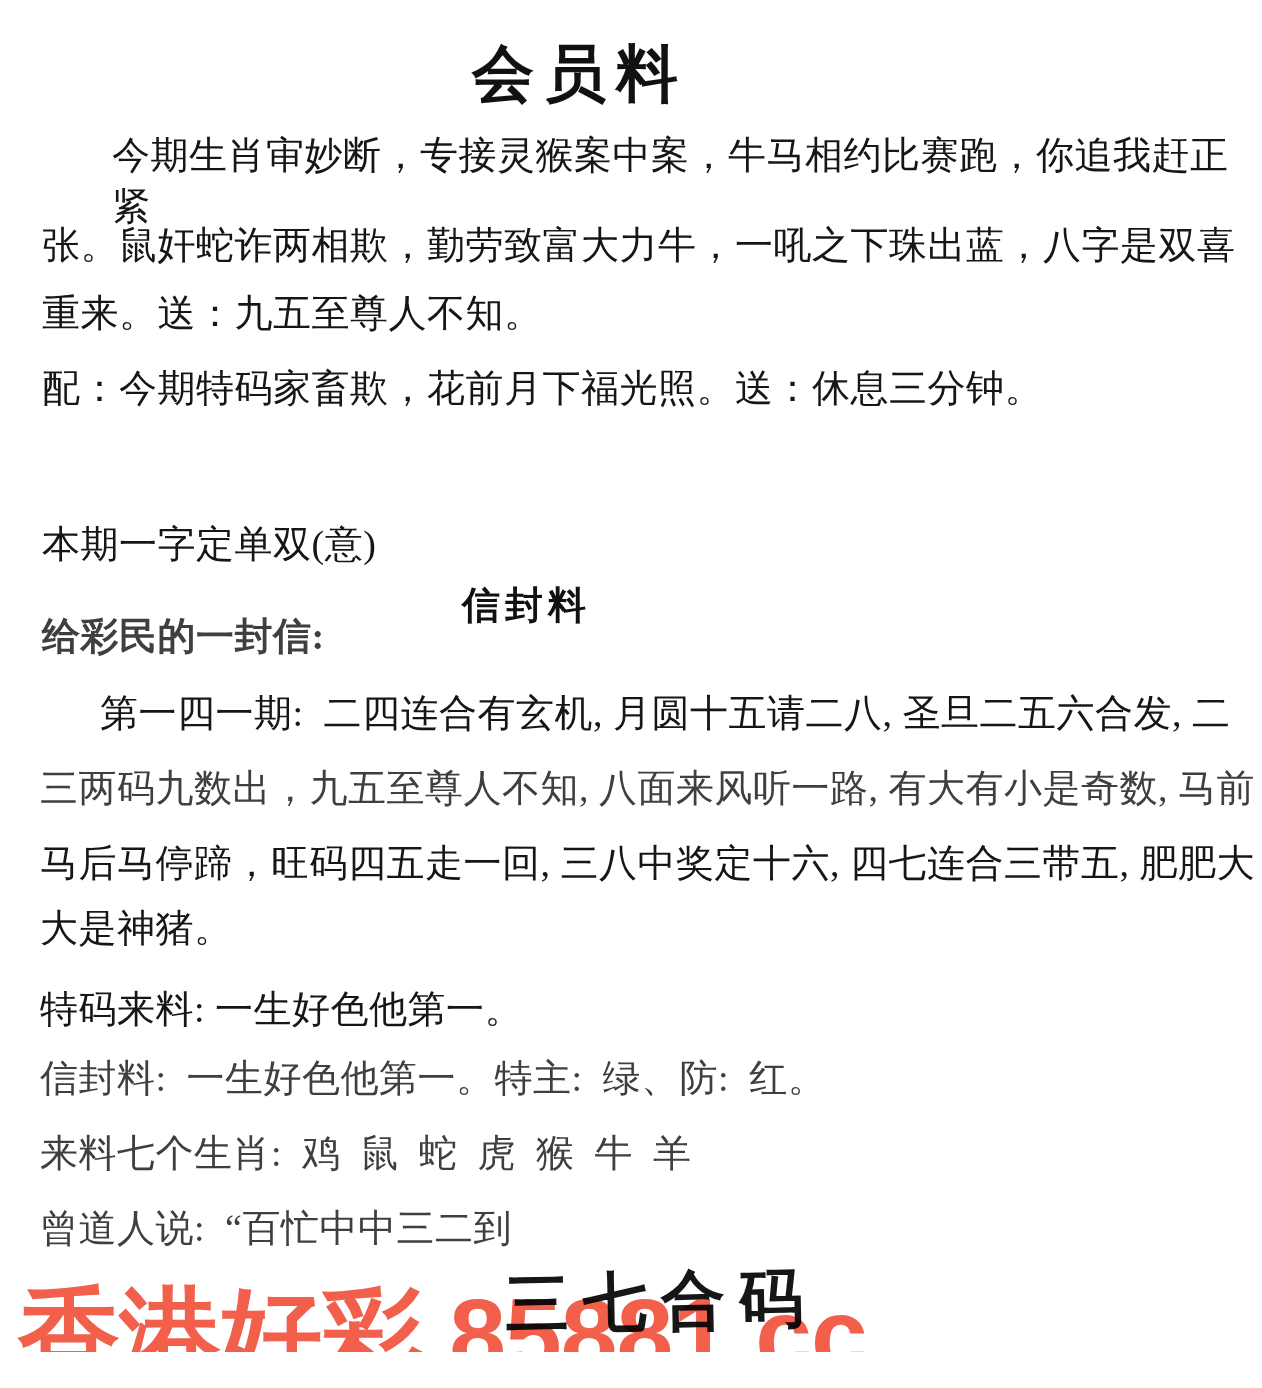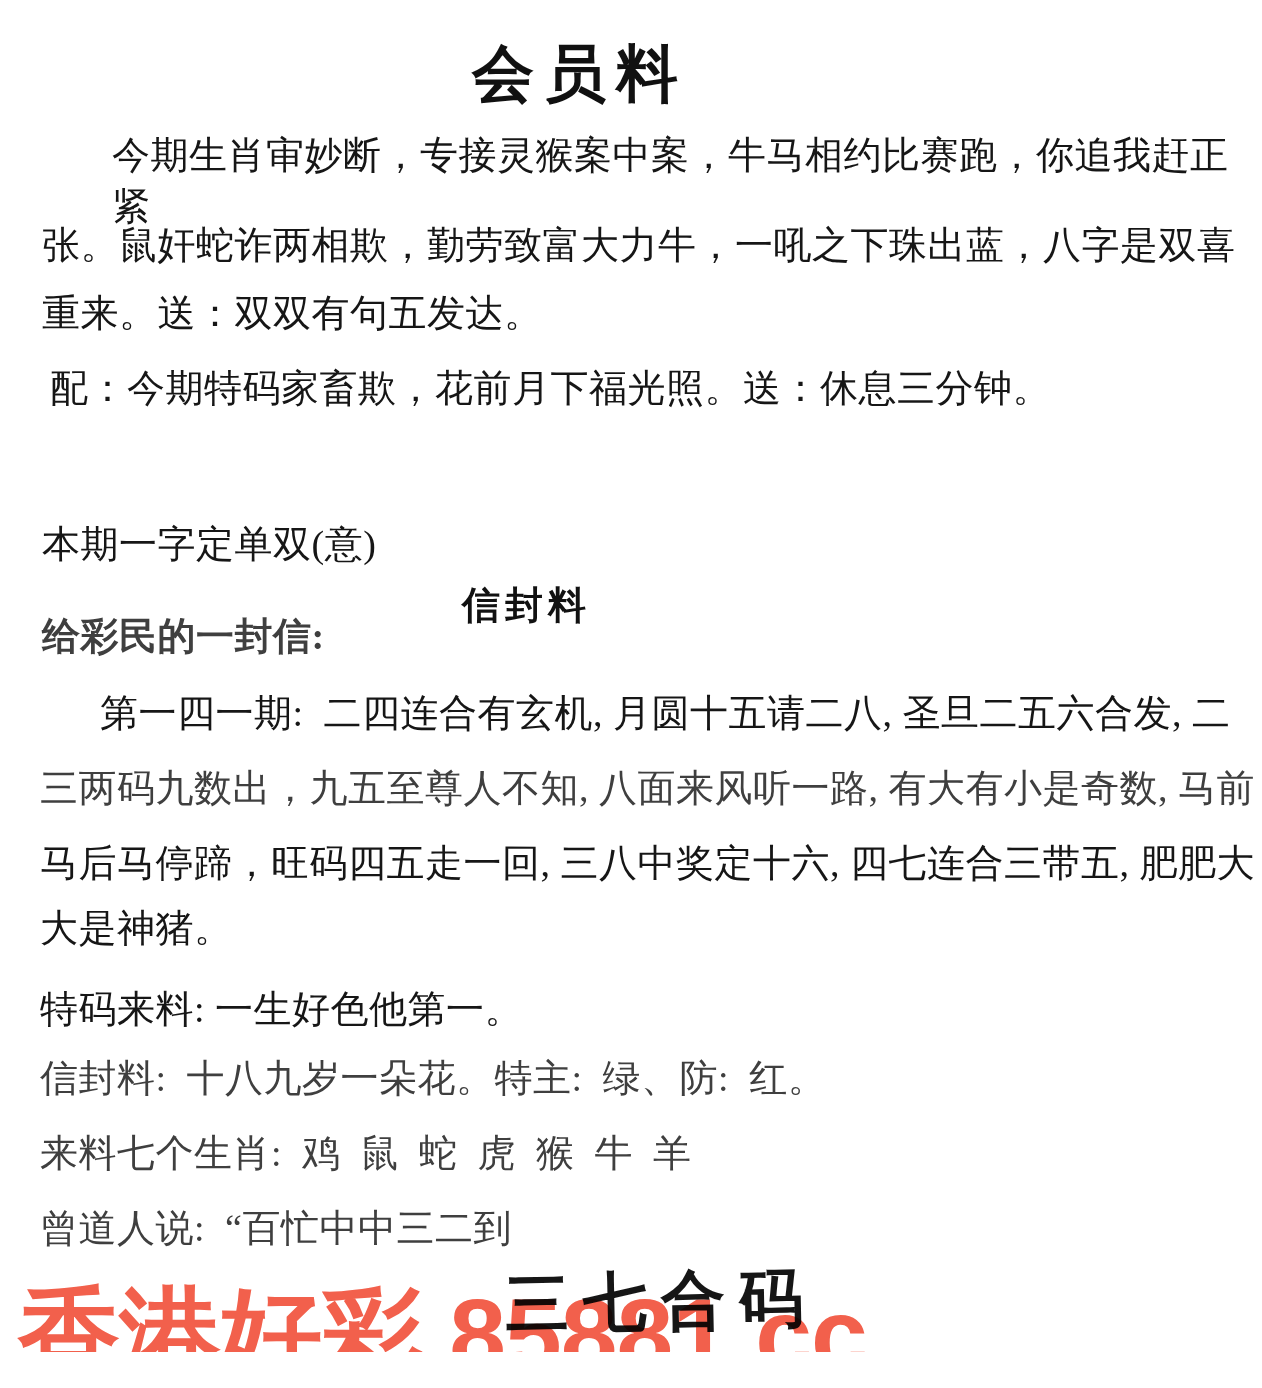--- a/index.html
+++ b/index.html
@@ -56,34 +56,34 @@
 </style>
 </head>
 <body>
 
 <div class="page">
 
   <div class="abs h1" style="top:32px; left:0; width:1160px; text-align:center;">会员料</div>
 
   <div class="abs bodyline" style="top:130px; left:112px;">今期生肖审妙断，专接灵猴案中案，牛马相约比赛跑，你追我赶正紧</div>
   <div class="abs bodyline" style="top:220px; left:42px;">张。鼠奸蛇诈两相欺，勤劳致富大力牛，一吼之下珠出蓝，八字是双喜</div>
-  <div class="abs bodyline" style="top:288px; left:42px;">重来。送：双双有句五发达。</div>
-  <div class="abs bodyline" style="top:363px; left:50px;">配：今期特码家畜欺，花前月下福光照。送：休息三分钟。</div>
+  <div class="abs bodyline" style="top:288px; left:42px;">重来。送：九五至尊人不知。</div>
+  <div class="abs bodyline" style="top:363px; left:42px;">配：今期特码家畜欺，花前月下福光照。送：休息三分钟。</div>
   <div class="abs bodyline" style="top:519px; left:42px;">本期一字定单双(意)</div>
 
   <div class="abs bodyline faint" style="top:611px; left:42px;font-weight:bold;">给彩民的一封信:</div>
   <div class="abs h2" style="top:580px; left:462px;">信封料</div>
 
   <div class="abs bodyline" style="top:688px; left:100px;">第一四一期:  二四连合有玄机, 月圆十五请二八, 圣旦二五六合发, 二</div>
   <div class="abs bodyline faint" style="top:763px; left:40px;">三两码九数出，九五至尊人不知, 八面来风听一路, 有大有小是奇数, 马前</div>
   <div class="abs bodyline" style="top:838px; left:40px;">马后马停蹄，旺码四五走一回, 三八中奖定十六, 四七连合三带五, 肥肥大</div>
   <div class="abs bodyline" style="top:903px; left:40px;">大是神猪。</div>
 
   <div class="abs bodyline" style="top:984px; left:40px;">特码来料: 一生好色他第一。</div>
-  <div class="abs bodyline faint" style="top:1053px; left:40px;">信封料:  十八九岁一朵花。特主:  绿、防:  红。</div>
+  <div class="abs bodyline faint" style="top:1053px; left:40px;">信封料:  一生好色他第一。特主:  绿、防:  红。</div>
   <div class="abs bodyline faint" style="top:1128px; left:40px;">来料七个生肖:  鸡  鼠  蛇  虎  猴  牛  羊</div>
   <div class="abs bodyline faint" style="top:1203px; left:40px;">曾道人说:  “百忙中中三二到</div>
 
   <div class="abs h3" style="top:1258px; left:505px;">三七合码</div>
 
   <div class="abs watermark" style="top: 1268px; left: 18px; color: rgb(242, 96, 76);">香港好彩 85881.cc</div>
 
 </div>
 
 </body></html>

